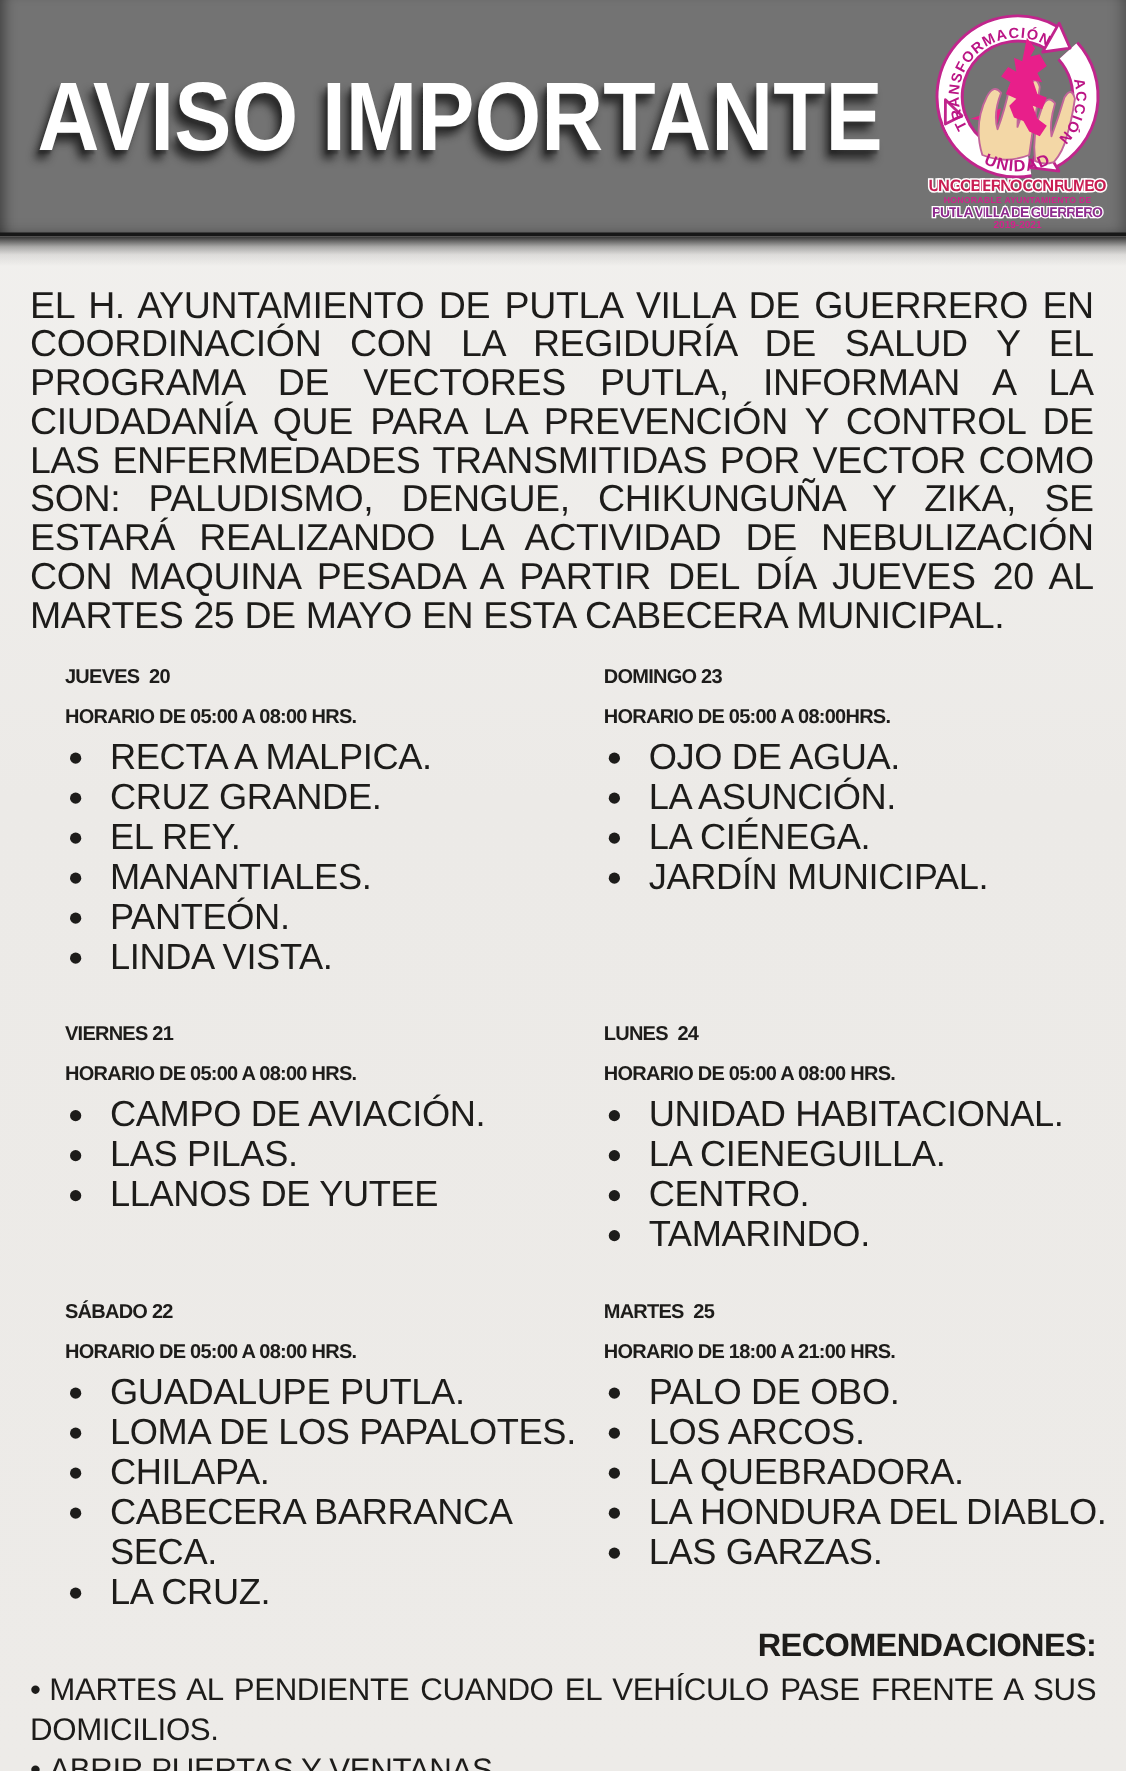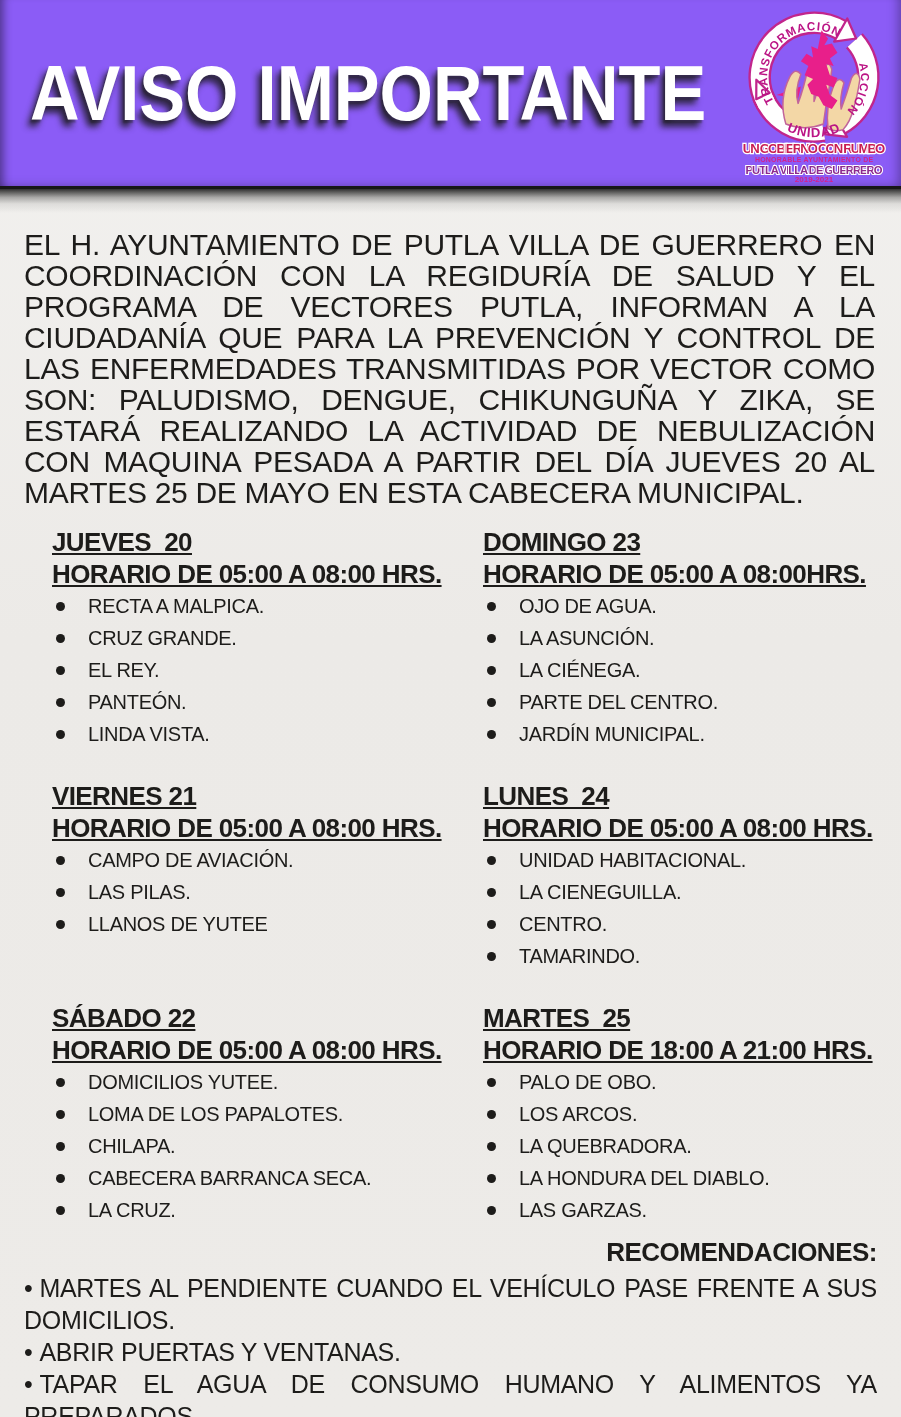--- a/index.html
+++ b/index.html
@@ -9,21 +9,21 @@
     height: 1417px;
     overflow: hidden;
     font-family: "Liberation Sans", sans-serif;
     background: linear-gradient(180deg, #f3f2f0 0%, #eceae7 45%, #edebe8 100%);
     color: #1d1c1a;
   }
   
   .banner {
     position: relative;
     height: 186px;
-    background: #8b5cf6;
+    background: #737373;
     border-bottom: 3px solid #171717;
     box-shadow: inset 10px 0 10px -7px rgba(0,0,0,.45),
                 inset -10px -6px 12px -8px rgba(0,0,0,.35);
     display: flex;
     align-items: center;
   }
   .banner h1 {
     margin: 0 0 0 30px;
     font-size: 78px;
     font-weight: bold;
@@ -59,36 +59,35 @@
   .grid {
     display: grid;
     grid-template-columns: 431px 1fr;
     row-gap: 30px;
     align-items: start;
     padding: 0 10px 0 52px;
     margin-top: 18px;
   }
   .day-section h2, .day-section h3 {
     margin: 0;
-    font-size: 26px;
+    font-size: 16px;
     line-height: 32px;
     font-weight: bold;
     letter-spacing: -0.6px;
     white-space: pre;
-    text-decoration: underline;
   }
   .places {
     list-style: none;
     margin: 0;
     padding: 0;
   }
   .places li {
     position: relative;
     padding-left: 36px;
-    font-size: 20px;
+    font-size: 29px;
     line-height: 32px;
     letter-spacing: -0.3px;
   }
   .places li::before {
     content: "";
     position: absolute;
     left: 4px;
     top: 12px;
     width: 9px;
     height: 9px;
@@ -177,33 +176,33 @@
 <p class="intro">EL H. AYUNTAMIENTO DE PUTLA VILLA DE GUERRERO EN COORDINACIÓN CON LA REGIDURÍA DE SALUD Y EL PROGRAMA DE VECTORES PUTLA, INFORMAN A LA CIUDADANÍA QUE PARA LA PREVENCIÓN Y CONTROL DE LAS ENFERMEDADES TRANSMITIDAS POR VECTOR COMO SON: PALUDISMO, DENGUE, CHIKUNGUÑA Y ZIKA, SE ESTARÁ REALIZANDO LA ACTIVIDAD DE NEBULIZACIÓN CON MAQUINA PESADA A PARTIR DEL DÍA JUEVES 20 AL MARTES 25 DE MAYO EN ESTA CABECERA MUNICIPAL.</p>
 
 <main class="grid">
   <section class="day-section">
     <h2 class="day">JUEVES  20</h2>
     <h3 class="hours">HORARIO DE 05:00 A 08:00 HRS.</h3>
     <ul class="places">
         <li>RECTA A MALPICA.</li>
         <li>CRUZ GRANDE.</li>
         <li>EL REY.</li>
+        <li>MANANTIALES.</li>
         <li>PANTEÓN.</li>
         <li>LINDA VISTA.</li>
       </ul>
   </section>
 
   <section class="day-section">
     <h2 class="day">DOMINGO 23</h2>
     <h3 class="hours">HORARIO DE 05:00 A 08:00HRS.</h3>
     <ul class="places">
         <li>OJO DE AGUA.</li>
         <li>LA ASUNCIÓN.</li>
         <li>LA CIÉNEGA.</li>
-        <li>PARTE DEL CENTRO.</li>
         <li>JARDÍN MUNICIPAL.</li>
       </ul>
   </section>
 
   <section class="day-section">
     <h2 class="day">VIERNES 21</h2>
     <h3 class="hours">HORARIO DE 05:00 A 08:00 HRS.</h3>
     <ul class="places">
         <li>CAMPO DE AVIACIÓN.</li>
         <li>LAS PILAS.</li>
@@ -219,21 +218,21 @@
         <li>LA CIENEGUILLA.</li>
         <li>CENTRO.</li>
         <li>TAMARINDO.</li>
       </ul>
   </section>
 
   <section class="day-section">
     <h2 class="day">SÁBADO 22</h2>
     <h3 class="hours">HORARIO DE 05:00 A 08:00 HRS.</h3>
     <ul class="places">
-        <li>DOMICILIOS YUTEE.</li>
+        <li>GUADALUPE PUTLA.</li>
         <li>LOMA DE LOS PAPALOTES.</li>
         <li>CHILAPA.</li>
         <li>CABECERA BARRANCA SECA.</li>
         <li>LA CRUZ.</li>
       </ul>
   </section>
 
   <section class="day-section">
     <h2 class="day">MARTES  25</h2>
     <h3 class="hours">HORARIO DE 18:00 A 21:00 HRS.</h3>

